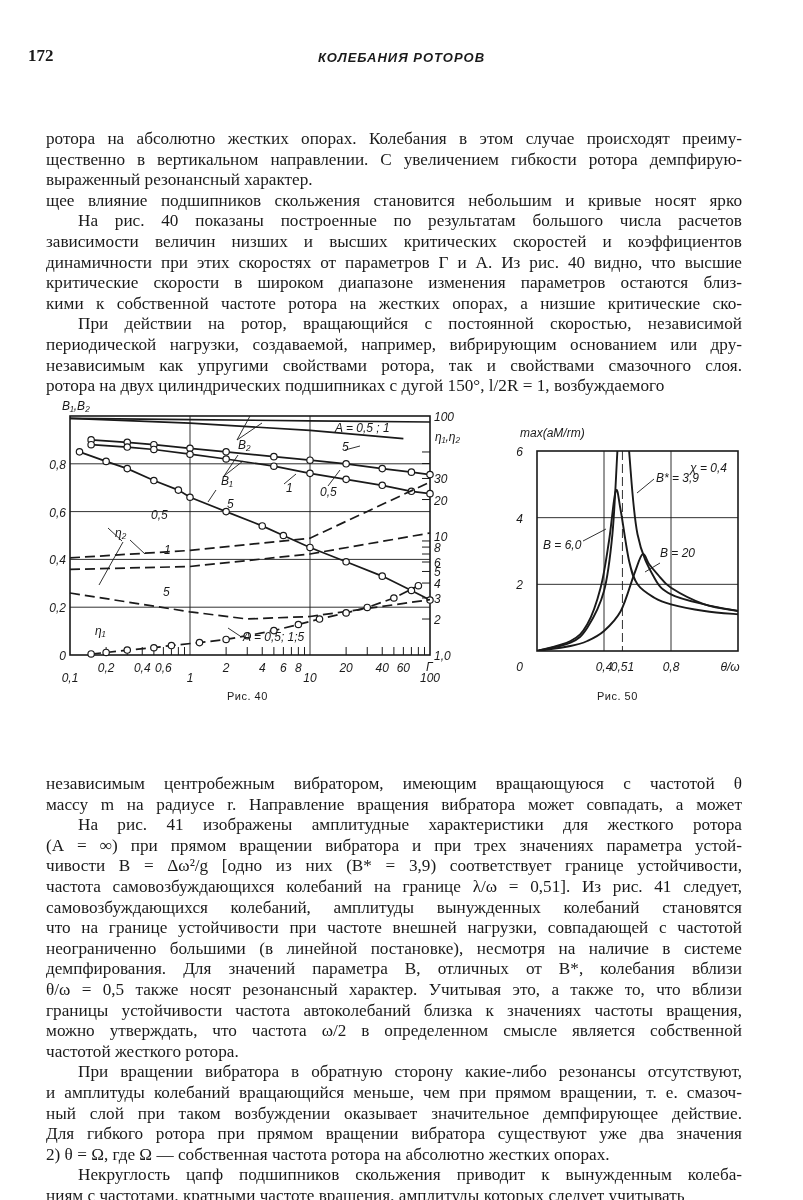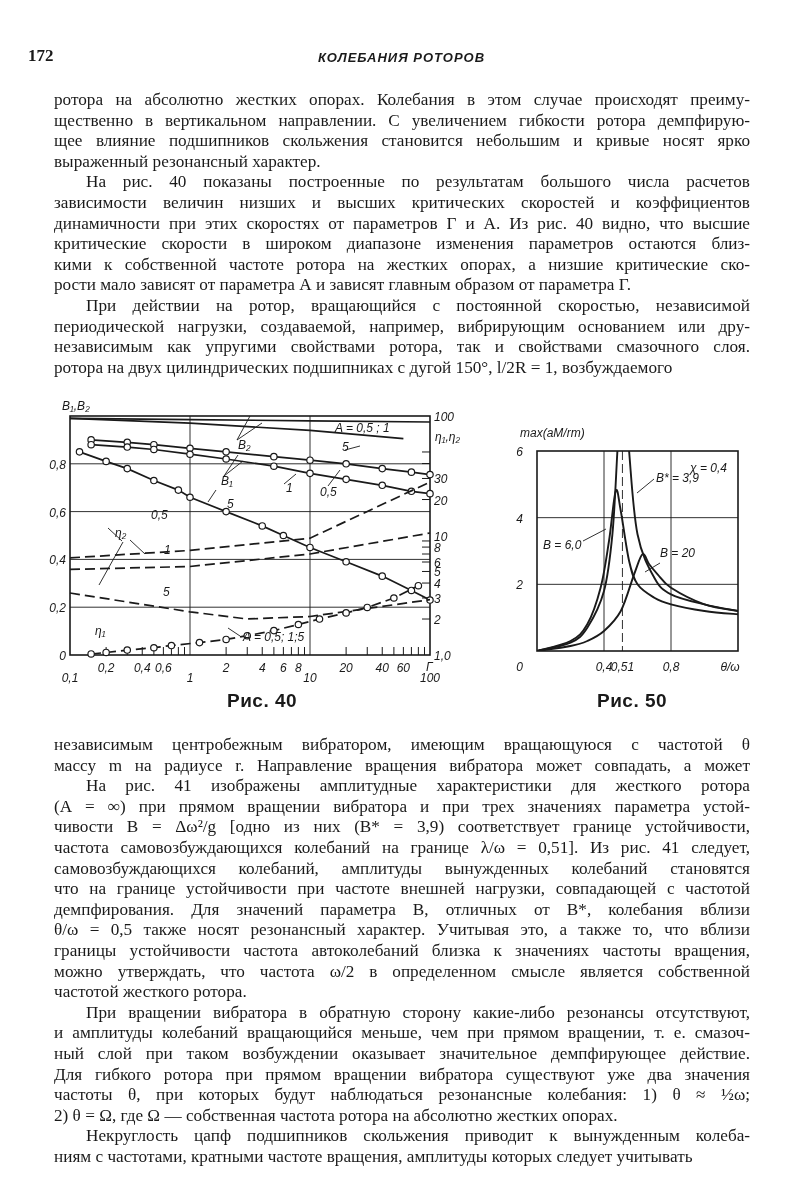--- a/index.html
+++ b/index.html
@@ -2,49 +2,48 @@
 <html><head>
 <meta charset="utf-8">
 <style>
   html, body { margin:0; padding:0; background:#fff; }
   body { width:803px; height:1200px; position:relative; overflow:hidden; color:#1a1a1a;
          font-family:"Liberation Serif","DejaVu Serif",serif; }
   .page-num { position:absolute; left:28px; top:46px; font-size:17px;font-weight:bold; }
   .running-head { position:absolute; left:0; width:803px; top:50px; text-align:center;
                   font-size:13px; font-style:italic; letter-spacing:1px;
                   font-family:"Liberation Sans","DejaVu Sans",sans-serif; font-weight:bold; }
-  .block { position:absolute; left:54px; width:696px; font-size:17.2px; line-height:20.6px;
-           text-align:justify; }
+  .block { position:absolute; left:46px; width:696px; font-size:17.2px; line-height:20.6px;
+           text-align:justify;margin-top:39px; }
   .block p { margin:0; text-indent:0; }
   .block p span.line { display:block; text-align:justify; text-align-last:justify; white-space:nowrap; }
   .block p span.line.last { text-align-last:left; }
-  .caption { position:absolute; font-size:19px; font-weight:bold;
+  .caption { position:absolute; font-size:11px; font-weight:normal;
              font-family:"Liberation Sans","DejaVu Sans",sans-serif; letter-spacing:0.5px; }
   svg text { font-family:"Liberation Sans","DejaVu Sans",sans-serif; font-style:italic; fill:#1a1a1a; }
 </style>
 </head>
 <body>
 
 <div class="page-num">172</div>
 <div class="running-head">КОЛЕБАНИЯ РОТОРОВ</div>
 
 <div class="block" id="top-block" style="top:90px;">
     <p>
       <span class="line">ротора на абсолютно жестких опорах. Колебания в этом случае происходят преиму-</span>
       <span class="line">щественно в вертикальном направлении. С увеличением гибкости ротора демпфирую-</span>
+      <span class="line last">выраженный резонансный характер.</span>
       <span class="line">щее влияние подшипников скольжения становится небольшим и кривые носят ярко</span>
-      <span class="line last">выраженный резонансный характер.</span>
     </p>
     <p>
       <span class="line" style="text-indent: 32px;">На рис. 40 показаны построенные по результатам большого числа расчетов</span>
       <span class="line">зависимости величин низших и высших критических скоростей и коэффициентов</span>
       <span class="line">динамичности при этих скоростях от параметров Г и А. Из рис. 40 видно, что высшие</span>
       <span class="line">критические скорости в широком диапазоне изменения параметров остаются близ-</span>
       <span class="line">кими к собственной частоте ротора на жестких опорах, а низшие критические ско-</span>
-      <span class="line last">рости мало зависят от параметра А и зависят главным образом от параметра Г.</span>
     </p>
     <p>
       <span class="line" style="text-indent: 32px;">При действии на ротор, вращающийся с постоянной скоростью, независимой</span>
       <span class="line">периодической нагрузки, создаваемой, например, вибрирующим основанием или дру-</span>
       <span class="line">независимым как упругими свойствами ротора, так и свойствами смазочного слоя.</span>
       <span class="line last">ротора на двух цилиндрических подшипниках с дугой 150°, l/2R = 1, возбуждаемого</span>
     </p>
   </div>
 
 <svg id="fig40" width="470" height="300" style="position:absolute; left:0; top:385px;" viewBox="0 385 470 300">
@@ -253,31 +252,31 @@
       <span class="line">независимым центробежным вибратором, имеющим вращающуюся с частотой θ</span>
       <span class="line">массу m на радиусе r. Направление вращения вибратора может совпадать, а может</span>
     </p>
     <p>
       <span class="line" style="text-indent: 32px;">На рис. 41 изображены амплитудные характеристики для жесткого ротора</span>
       <span class="line">(А = ∞) при прямом вращении вибратора и при трех значениях параметра устой-</span>
       <span class="line">чивости В = Δω²/g [одно из них (В* = 3,9) соответствует границе устойчивости,</span>
       <span class="line">частота самовозбуждающихся колебаний на границе λ/ω = 0,51]. Из рис. 41 следует,</span>
       <span class="line">самовозбуждающихся колебаний, амплитуды вынужденных колебаний становятся</span>
       <span class="line">что на границе устойчивости при частоте внешней нагрузки, совпадающей с частотой</span>
+      <span class="line">неограниченно большими (в линейной постановке), несмотря на наличие в системе</span>
       <span class="line">демпфирования. Для значений параметра В, отличных от В*, колебания вблизи</span>
       <span class="line">θ/ω = 0,5 также носят резонансный характер. Учитывая это, а также то, что вблизи</span>
       <span class="line">границы устойчивости частота автоколебаний близка к значениях частоты вращения,</span>
       <span class="line">можно утверждать, что частота ω/2 в определенном смысле является собственной</span>
       <span class="line last">частотой жесткого ротора.</span>
     </p>
     <p>
       <span class="line" style="text-indent: 32px;">При вращении вибратора в обратную сторону какие-либо резонансы отсутствуют,</span>
       <span class="line">и амплитуды колебаний вращающийся меньше, чем при прямом вращении, т. е. смазоч-</span>
       <span class="line">ный слой при таком возбуждении оказывает значительное демпфирующее действие.</span>
       <span class="line">Для гибкого ротора при прямом вращении вибратора существуют уже два значения</span>
-      <span class="line">частоты θ, при которых будут наблюдаться резонансные колебания: 1) θ ≈ ½ω;</span>
       <span class="line last">2) θ = Ω, где Ω — собственная частота ротора на абсолютно жестких опорах.</span>
     </p>
     <p>
       <span class="line" style="text-indent: 32px;">Некруглость цапф подшипников скольжения приводит к вынужденным колеба-</span>
       <span class="line last">ниям с частотами, кратными частоте вращения, амплитуды которых следует учитывать</span>
     </p>
   </div>
 
 </body></html>

